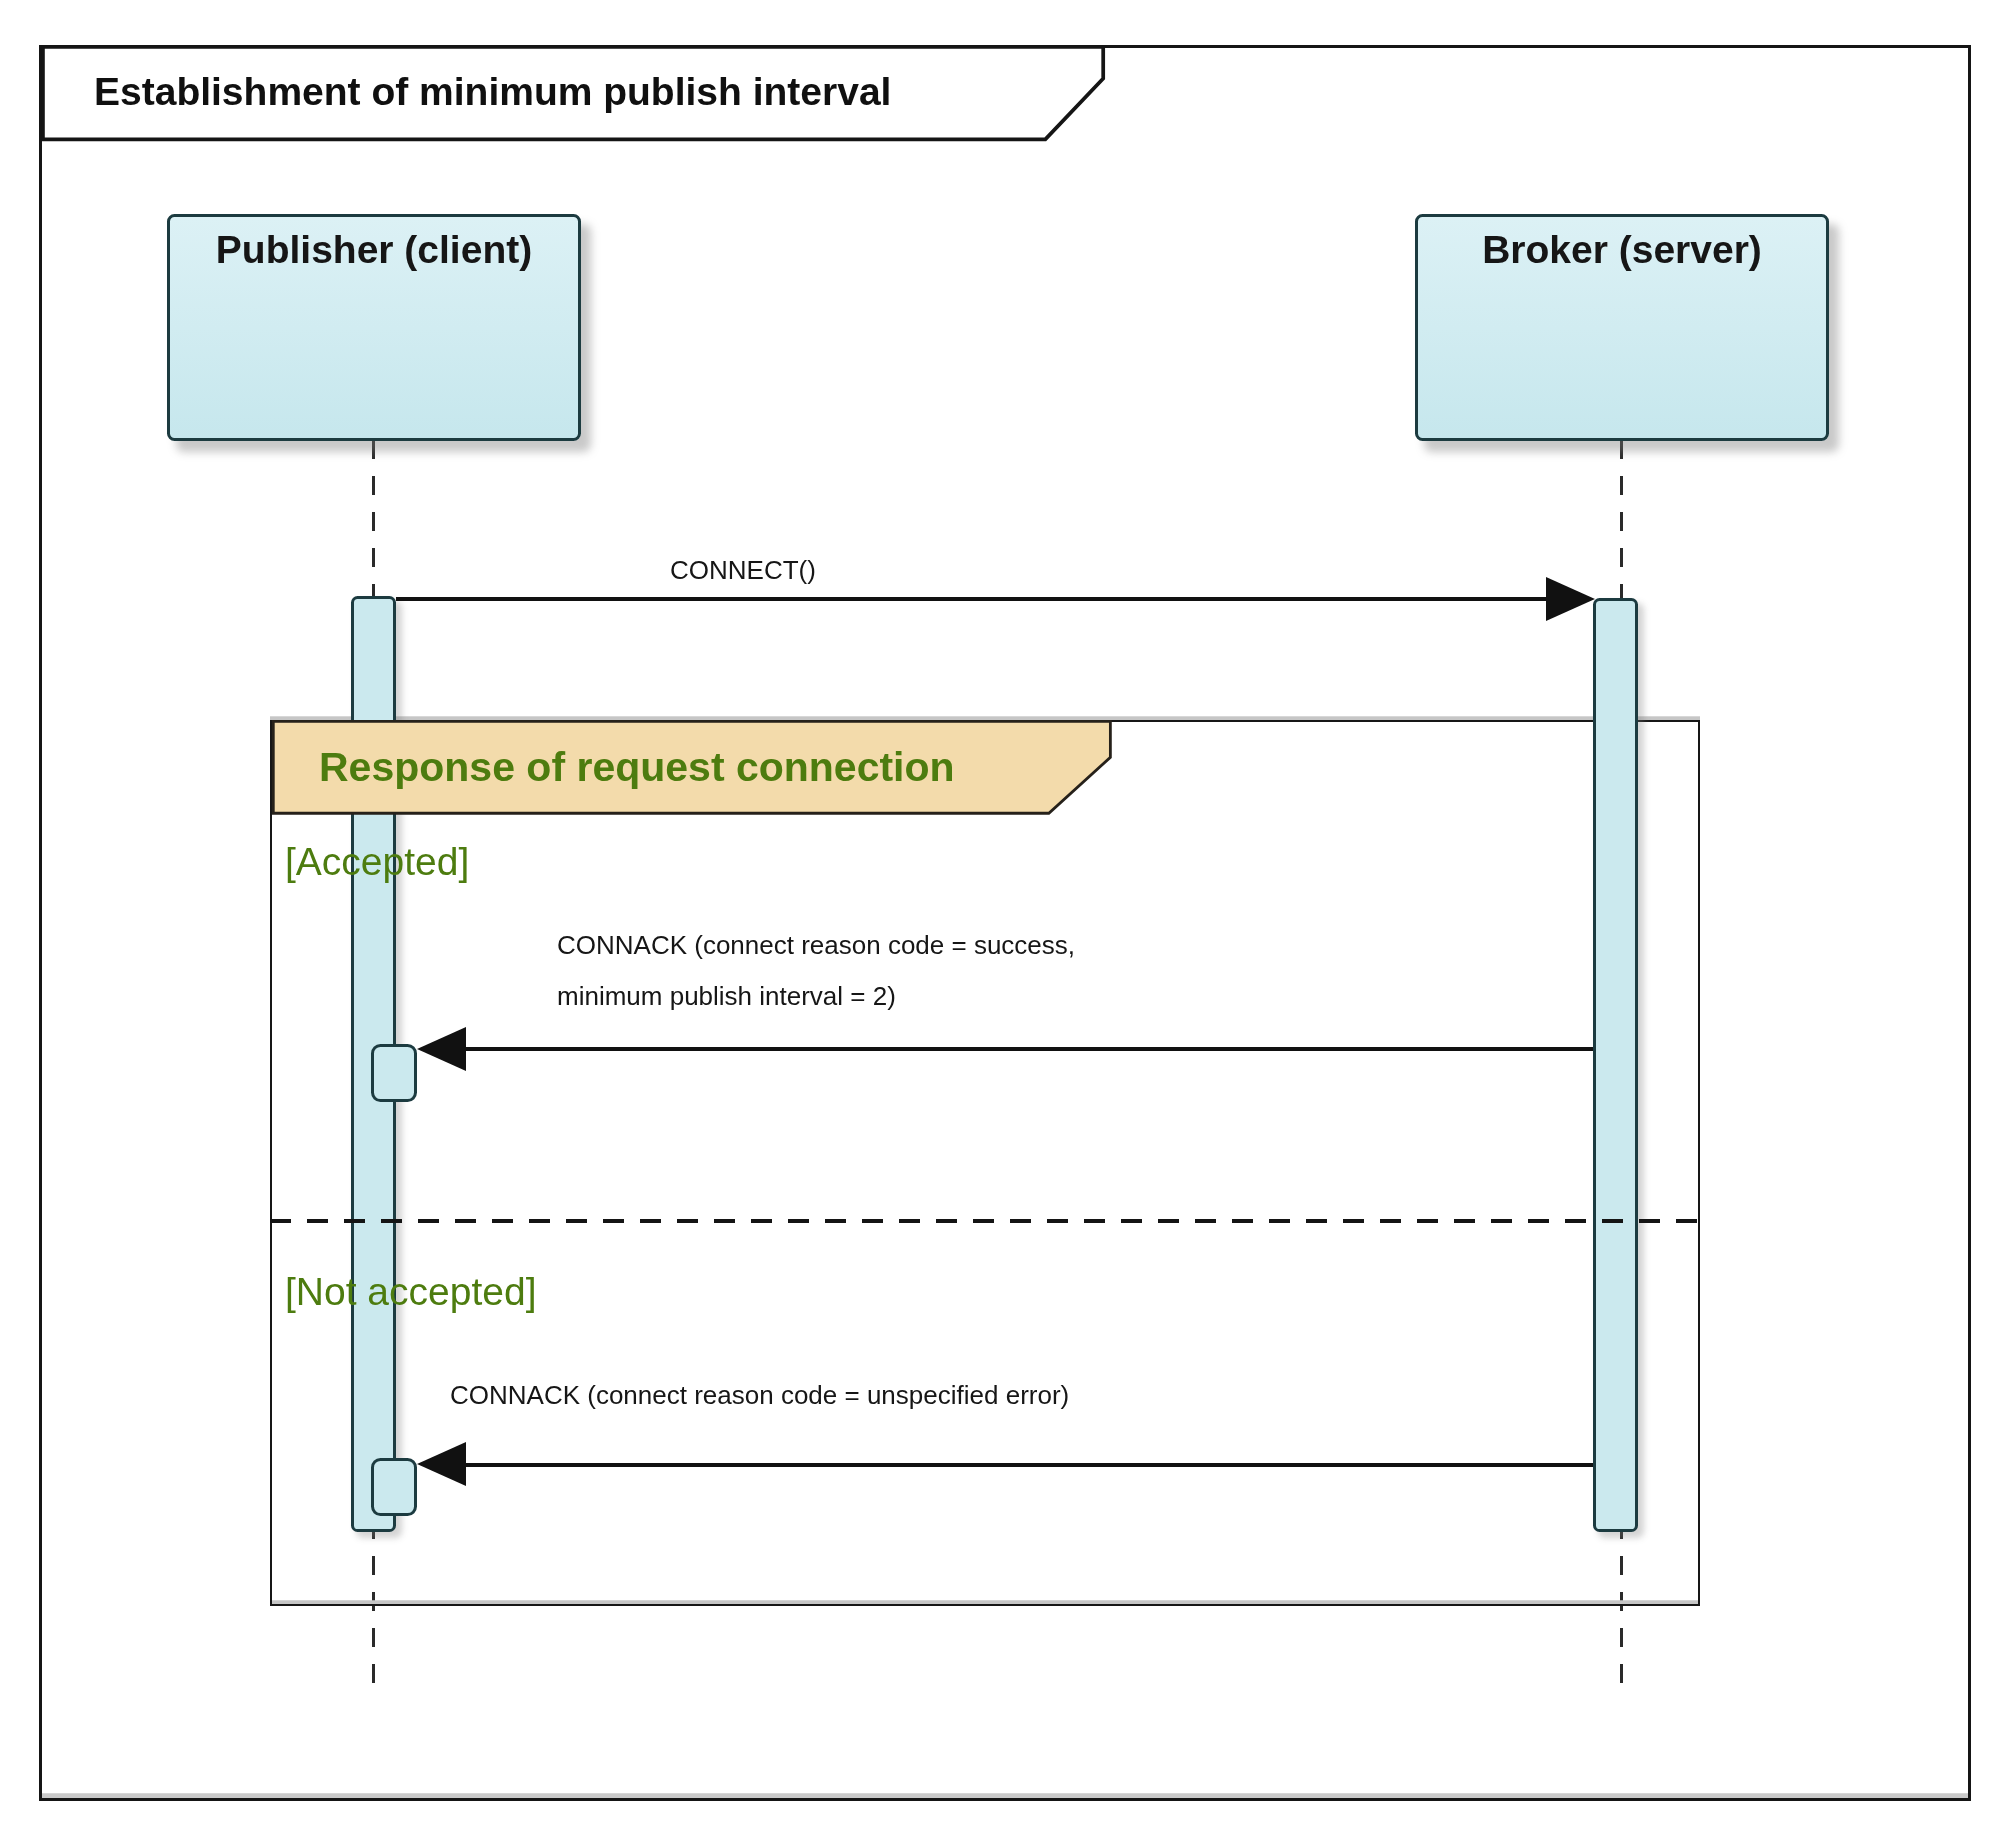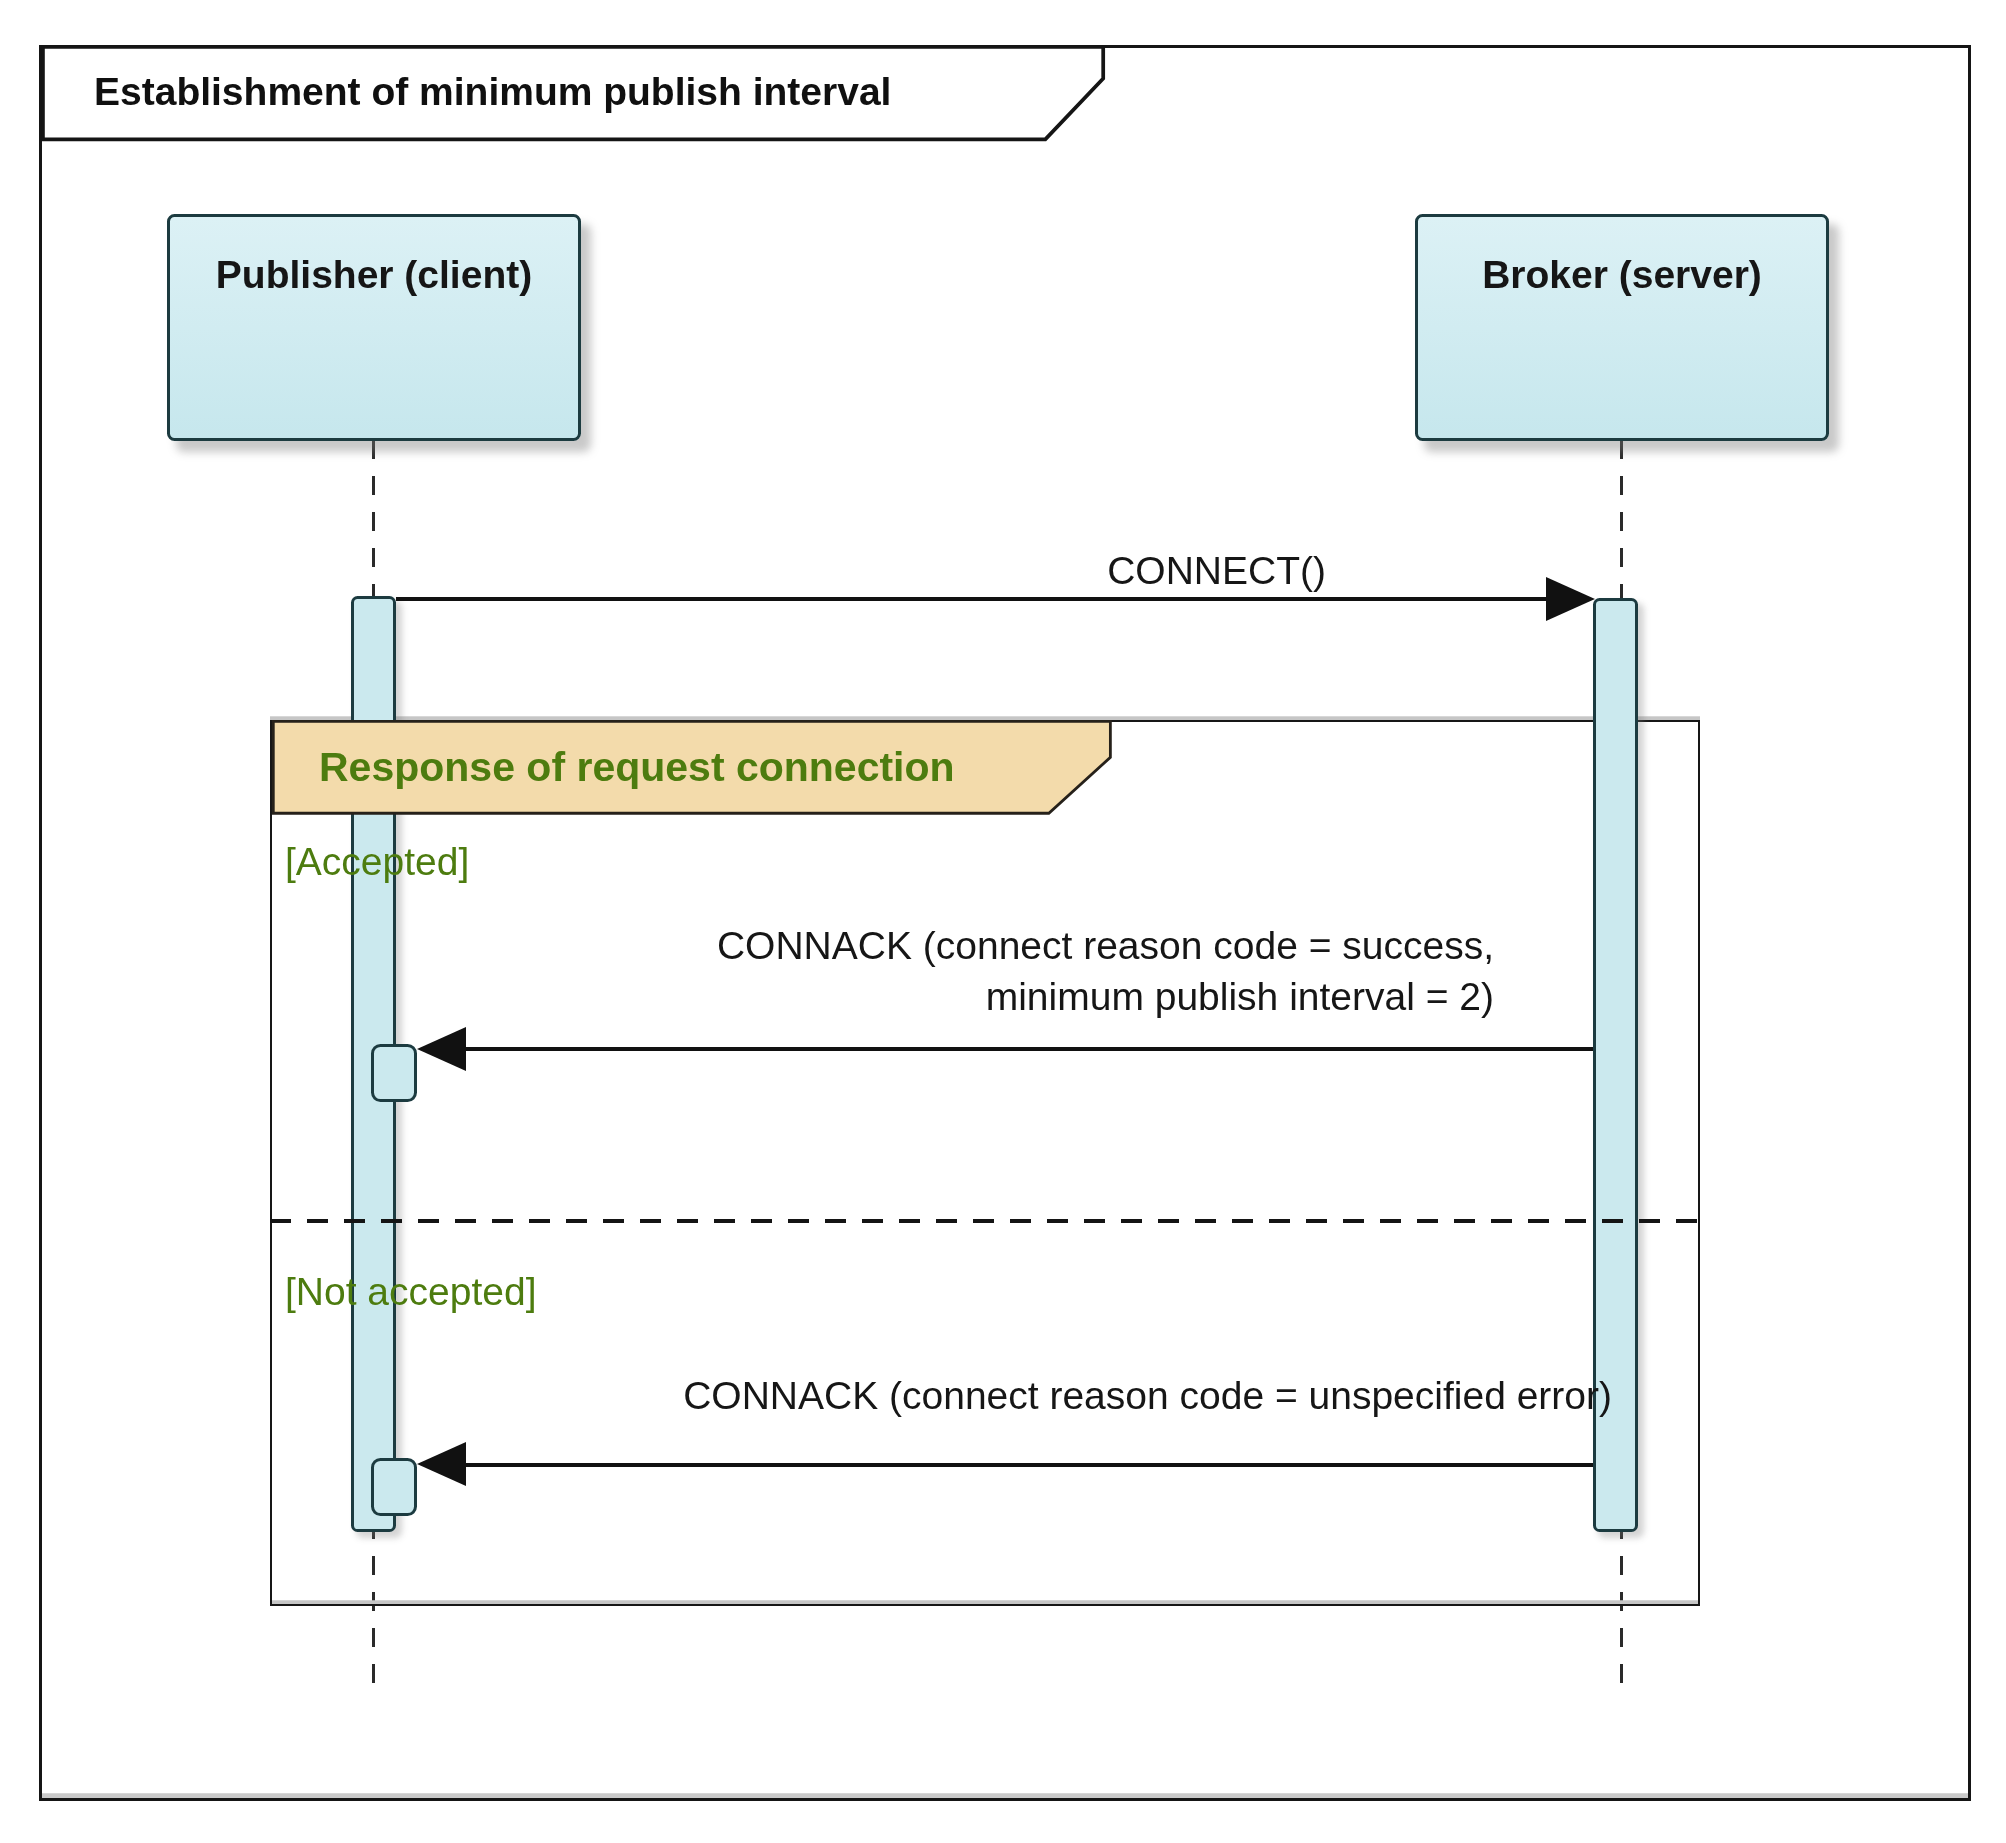--- a/index.html
+++ b/index.html
@@ -38,21 +38,21 @@
   .lifeline-broker{left:1620px;top:440px;height:1246px;}
 
   
   .actor-box{
     top:214px;width:414px;height:227px;
     border:3.7px solid #1c3b40;border-radius:7.5px;
     background:linear-gradient(to bottom,#dcf1f5 0%,#c6e7ed 100%);
     box-shadow:9.4px 10.3px 8.4px rgba(120,120,120,0.40);
     z-index:5;
     display:flex;justify-content:center;align-items:flex-start;
-    padding-top:36px;
+    padding-top:11px;
     font-size:39px;font-weight:600;color:#161616;
     white-space:nowrap;
   }
   .actor-publisher{left:167px;}
   .actor-broker{left:1415px;}
 
   
   .alt-frame{
     left:270px;top:720px;width:1430px;height:886px;
     border:2.8px solid #161616;
@@ -106,22 +106,22 @@
     border-top:22.5px solid transparent;
     border-bottom:22.5px solid transparent;
   }
   .head-left{
     width:0;height:0;z-index:5;
     border-right:49px solid #111111;
     border-top:22.5px solid transparent;
     border-bottom:22.5px solid transparent;
   }
   .msg-label{
-    font-size:39px;color:#161616;z-index:6;
-    text-align:right;white-space:nowrap;line-height:51px;
+    font-size:26px;color:#161616;z-index:6;
+    text-align:left;white-space:nowrap;line-height:51px;
   }
   .connect-line{left:396px;top:597px;width:1151px;}
   .connect-head{left:1546px;top:577px;}
   .connect-label{left:670px;top:545px;width:656px;}
 
   .connack1-line{left:466px;top:1047px;width:1127px;}
   .connack1-head{left:417px;top:1027px;}
   .connack1-label{left:557px;top:920px;width:937px;}
 
   .connack2-line{left:466px;top:1463px;width:1127px;}

